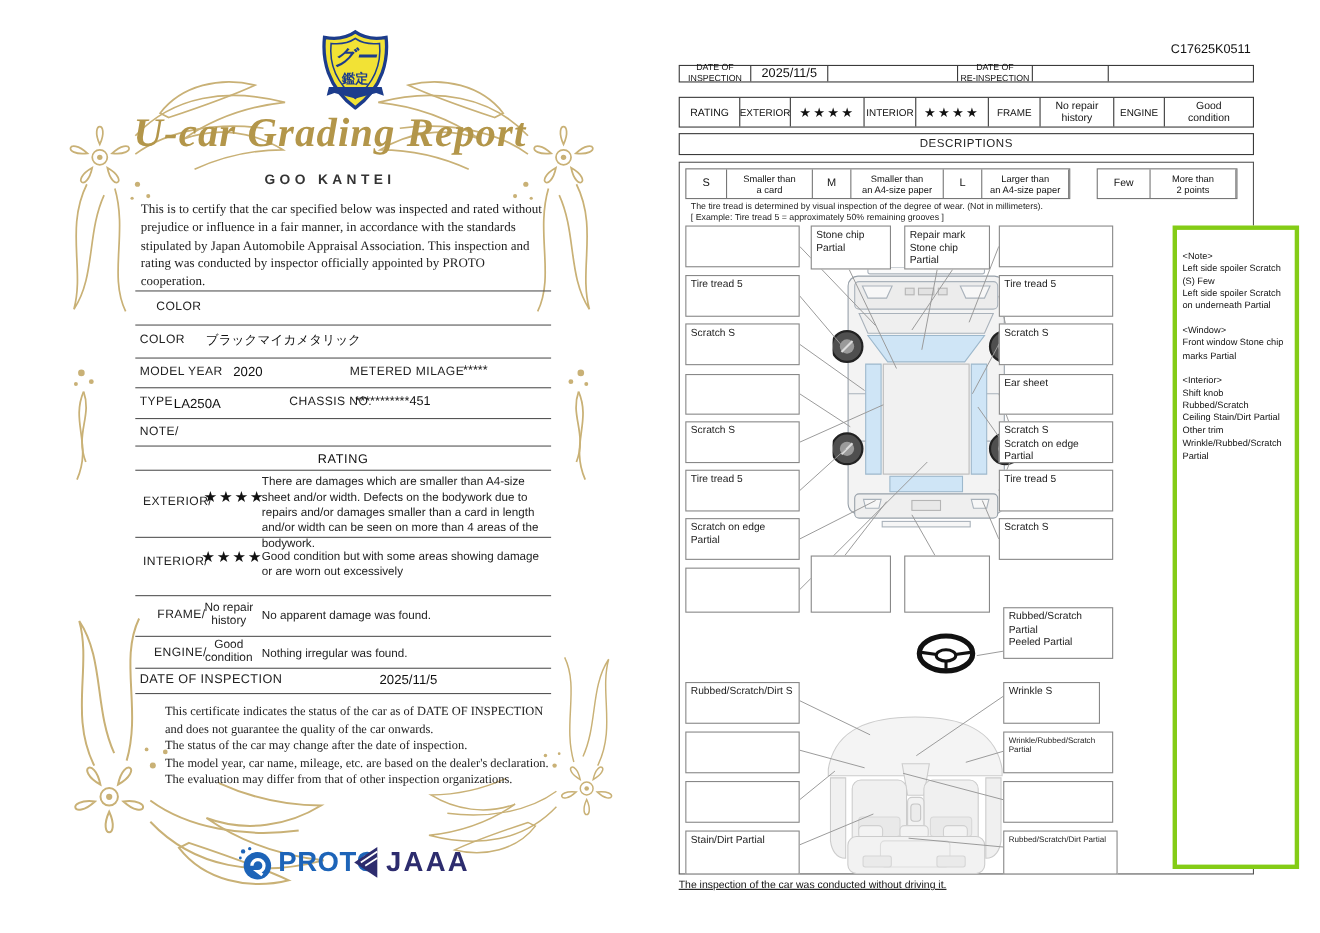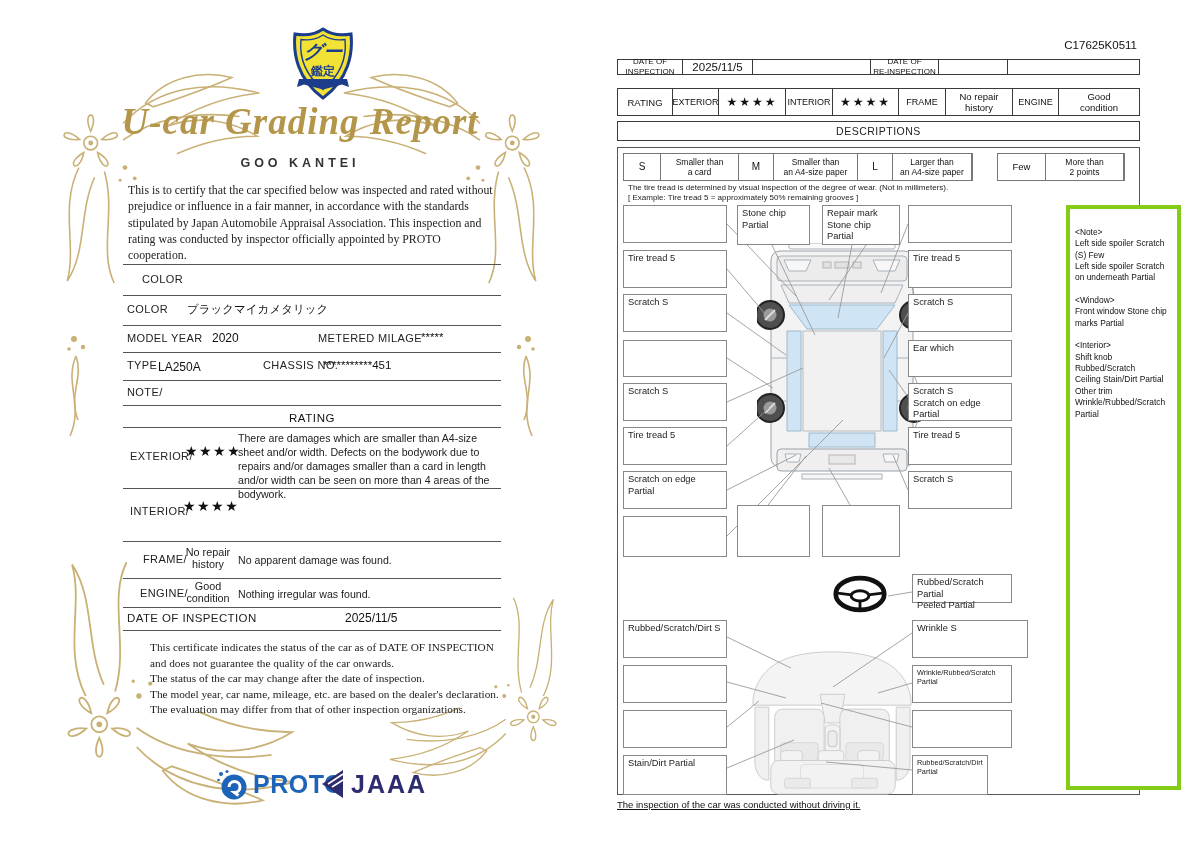--- a/index.html
+++ b/index.html
@@ -151,20 +151,21 @@
     <div class="hline" style="top:578px"></div>
     <div class="hline" style="top:607px"></div>
     <div class="hline" style="top:630px"></div>
 
     <div class="slabel" style="left:130px;top:450px">EXTERIOR/</div>
     <div class="abs stars" style="left:185px;top:443px">★★★★</div>
     <div class="rdesc" style="left:238px;top:431px;width:263px">There are damages which are smaller than A4-size sheet and/or width. Defects on the bodywork due to repairs and/or damages smaller than a card in length and/or width can be seen on more than 4 areas of the bodywork.</div>
 
     <div class="slabel" style="left:130px;top:505px">INTERIOR/</div>
     <div class="abs stars" style="left:183px;top:498px">★★★★</div>
+    <div class="rdesc" style="left:238px;top:499px;width:263px">Good condition but with some areas showing damage or are worn out excessively</div>
 
     <div class="slabel" style="left:143px;top:553px">FRAME/</div>
     <div class="rcent prelines" style="left:183px;top:546px;width:50px">No repair
 history</div>
     <div class="rdesc" style="left:238px;top:553px;width:263px">No apparent damage was found.</div>
 
     <div class="slabel" style="left:140px;top:587px">ENGINE/</div>
     <div class="rcent prelines" style="left:183px;top:580px;width:50px">Good
 condition</div>
     <div class="rdesc" style="left:238px;top:587px;width:263px">Nothing irregular was found.</div>
@@ -369,52 +370,52 @@
       <span>Repair mark</span>
       <span>Stone chip Partial</span>
     </div>
 
     <div class="cbox" style="left:137px;top:505px;width:73px;height:52px"></div>
     <div class="cbox" style="left:222px;top:505px;width:78px;height:52px"></div>
 
     <div class="cbox" style="left:308px;top:205px;height:38px"></div>
     <div class="cbox" style="left:308px;top:250px;height:38px">Tire tread 5</div>
     <div class="cbox" style="left:308px;top:294px;height:38px">Scratch S</div>
-    <div class="cbox" style="left:308px;top:340px;height:37px">Ear which</div>
+    <div class="cbox" style="left:308px;top:340px;height:37px">Ear sheet</div>
     <div class="cbox" style="left:308px;top:383px;height:38px">
       <span>Scratch S</span>
       <span>Scratch on edge Partial</span>
     </div>
     <div class="cbox" style="left:308px;top:427px;height:38px">Tire tread 5</div>
     <div class="cbox" style="left:308px;top:471px;height:38px">Scratch S</div>
 
     <div id="notes-panel" class="prelines">&lt;Note&gt;
 Left side spoiler Scratch (S) Few
 Left side spoiler Scratch on underneath Partial
 
 &lt;Window&gt;
 Front window Stone chip marks Partial
 
 &lt;Interior&gt;
 Shift knob Rubbed/Scratch
 Ceiling Stain/Dirt Partial
 Other trim
 Wrinkle/Rubbed/Scratch Partial</div>
 
-    <div class="cbox" style="left:312px;top:574px;width:100px;height:29px">
+    <div class="cbox" style="left:312px;top:552px;width:100px;height:47px">
       <span>Rubbed/Scratch Partial</span>
       <span>Peeled Partial</span>
     </div>
 
     <div class="cbox" style="left:23px;top:620px;height:38px">Rubbed/Scratch/Dirt S</div>
     <div class="cbox" style="left:23px;top:665px;height:38px"></div>
     <div class="cbox" style="left:23px;top:710px;height:38px"></div>
     <div class="cbox" style="left:23px;top:755px;height:40px">Stain/Dirt Partial</div>
 
-    <div class="cbox" style="left:312px;top:620px;width:116px;height:38px">Wrinkle S</div>
+    <div class="cbox" style="left:312px;top:620px;width:88px;height:38px">Wrinkle S</div>
     <div class="cbox smalltxt" style="left:312px;top:665px;width:100px;height:38px">Wrinkle/Rubbed/Scratch Partial</div>
     <div class="cbox" style="left:312px;top:710px;width:100px;height:38px"></div>
-    <div class="cbox smalltxt" style="left:312px;top:755px;width:76px;height:40px">Rubbed/Scratch/Dirt Partial</div>
+    <div class="cbox smalltxt" style="left:312px;top:755px;width:104px;height:40px">Rubbed/Scratch/Dirt Partial</div>
 
     <div id="cond-footer">The inspection of the car was conducted without driving it.</div>
   </div>
 
 </div>
 
 </body></html>

